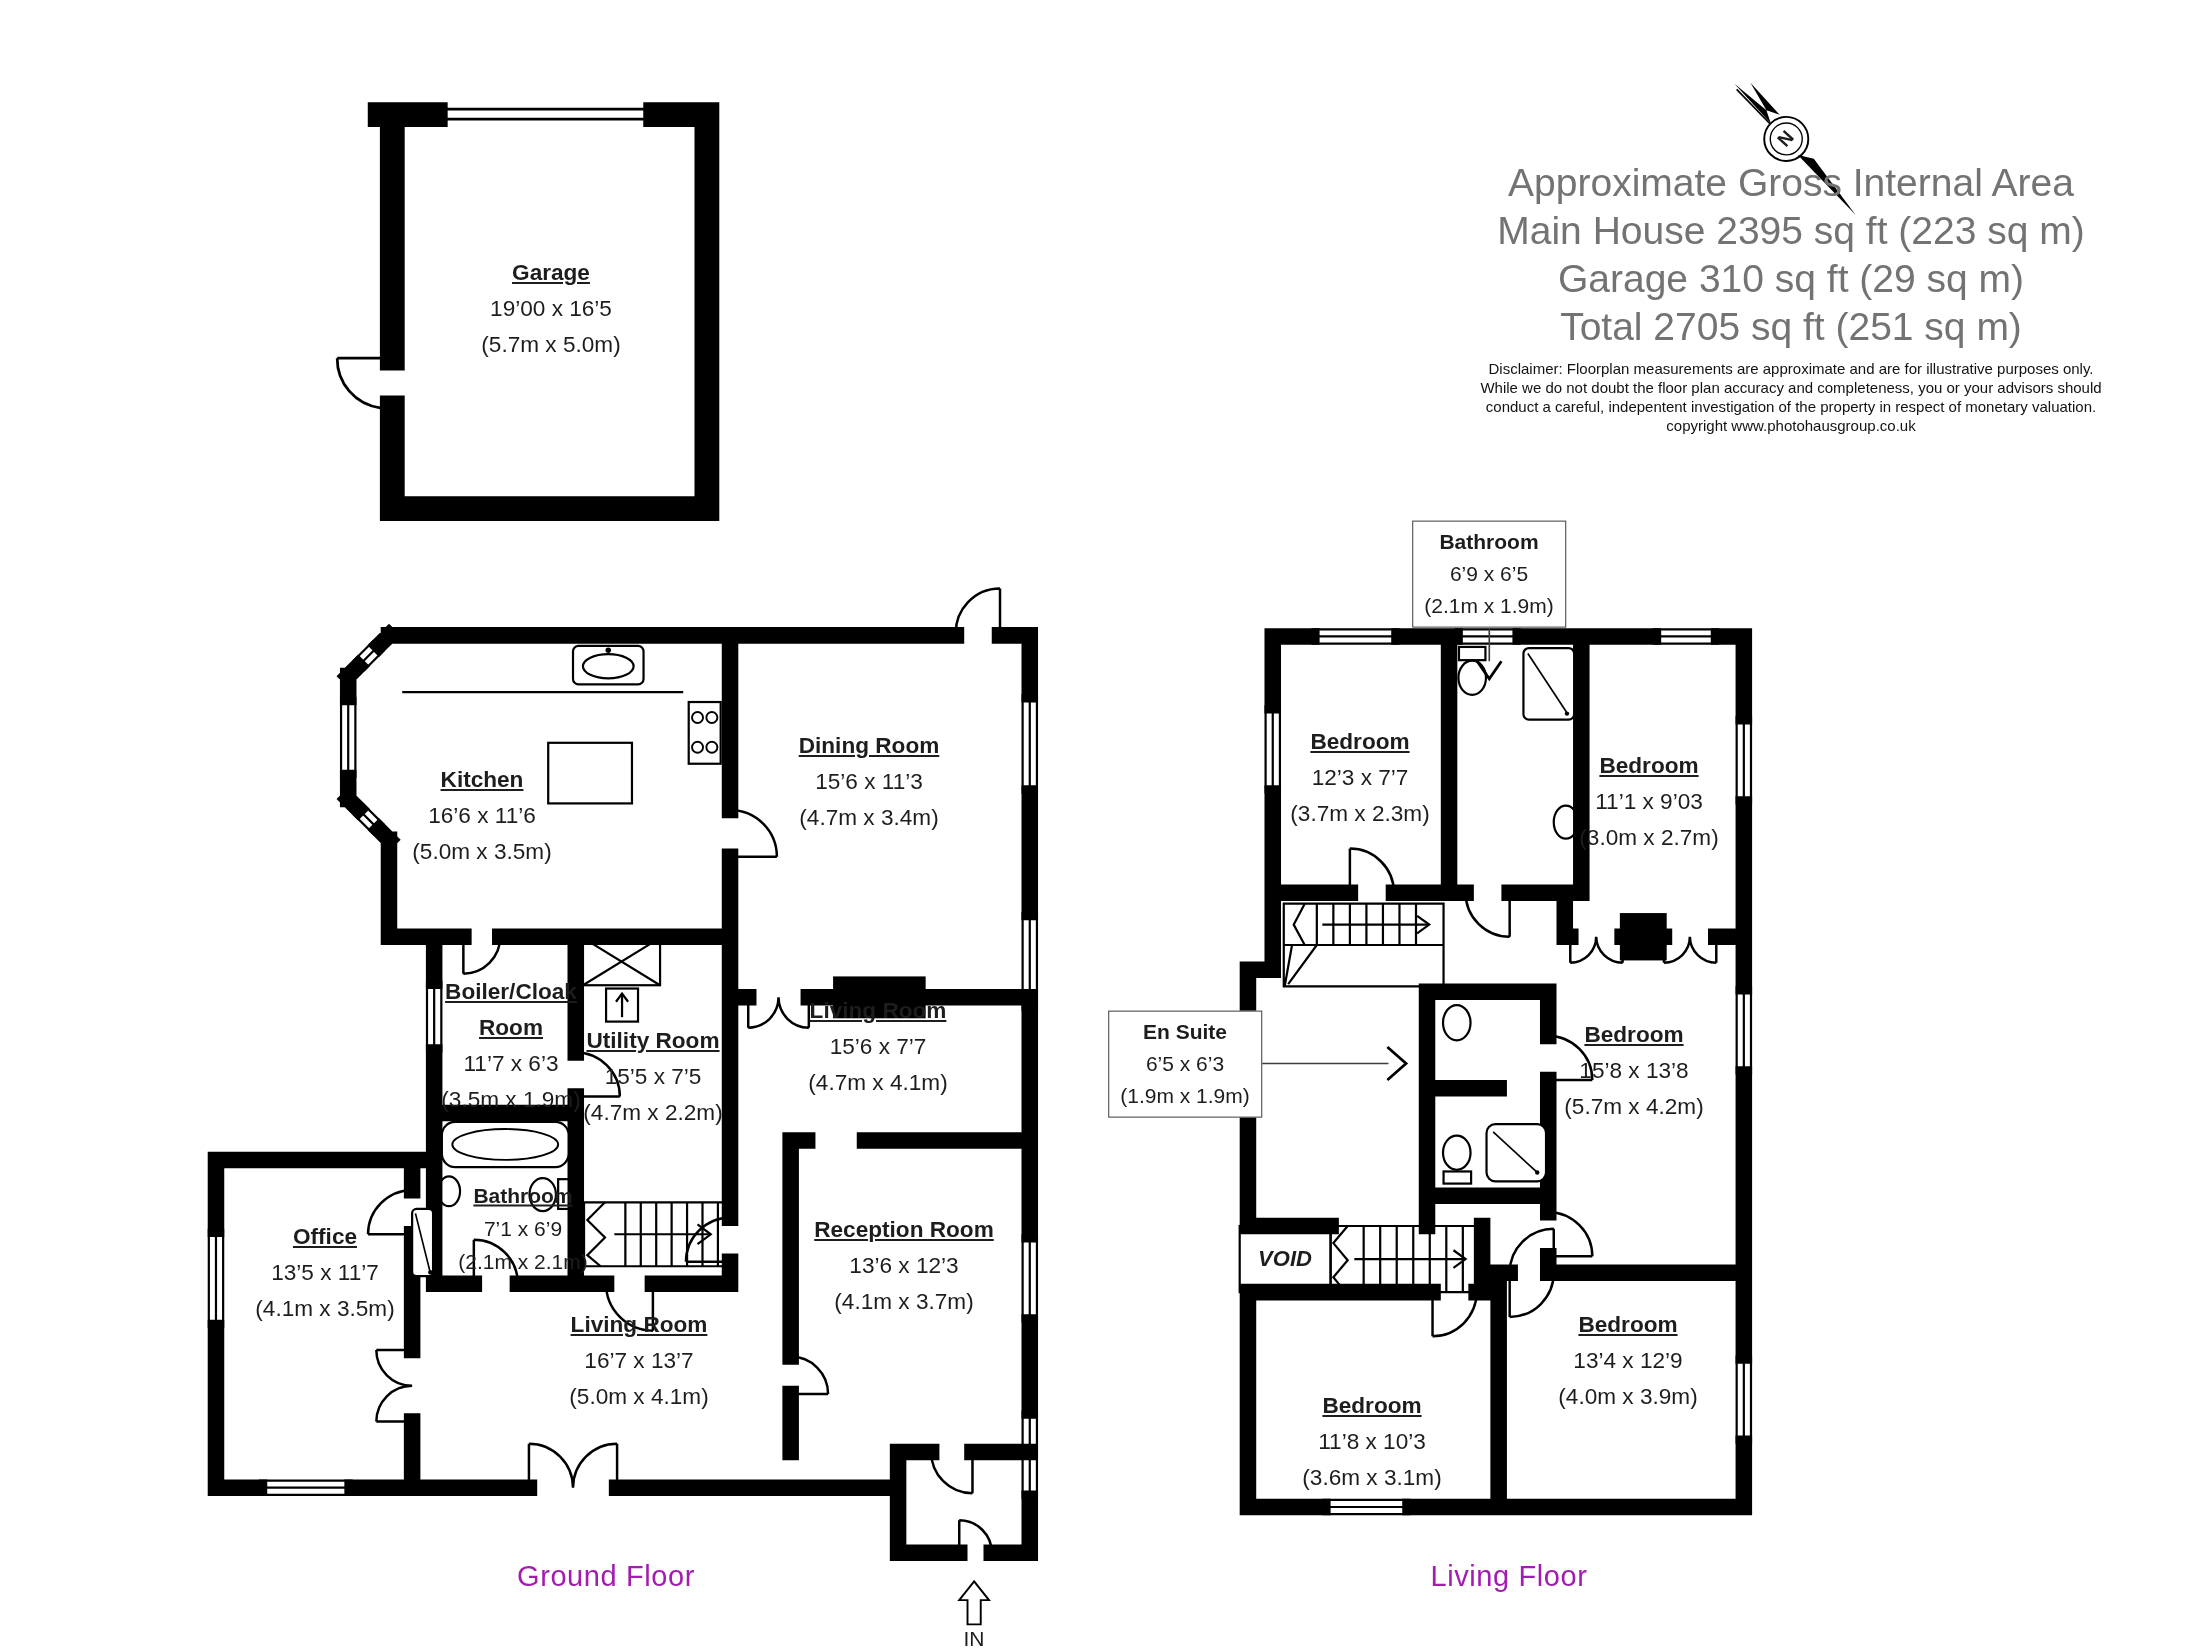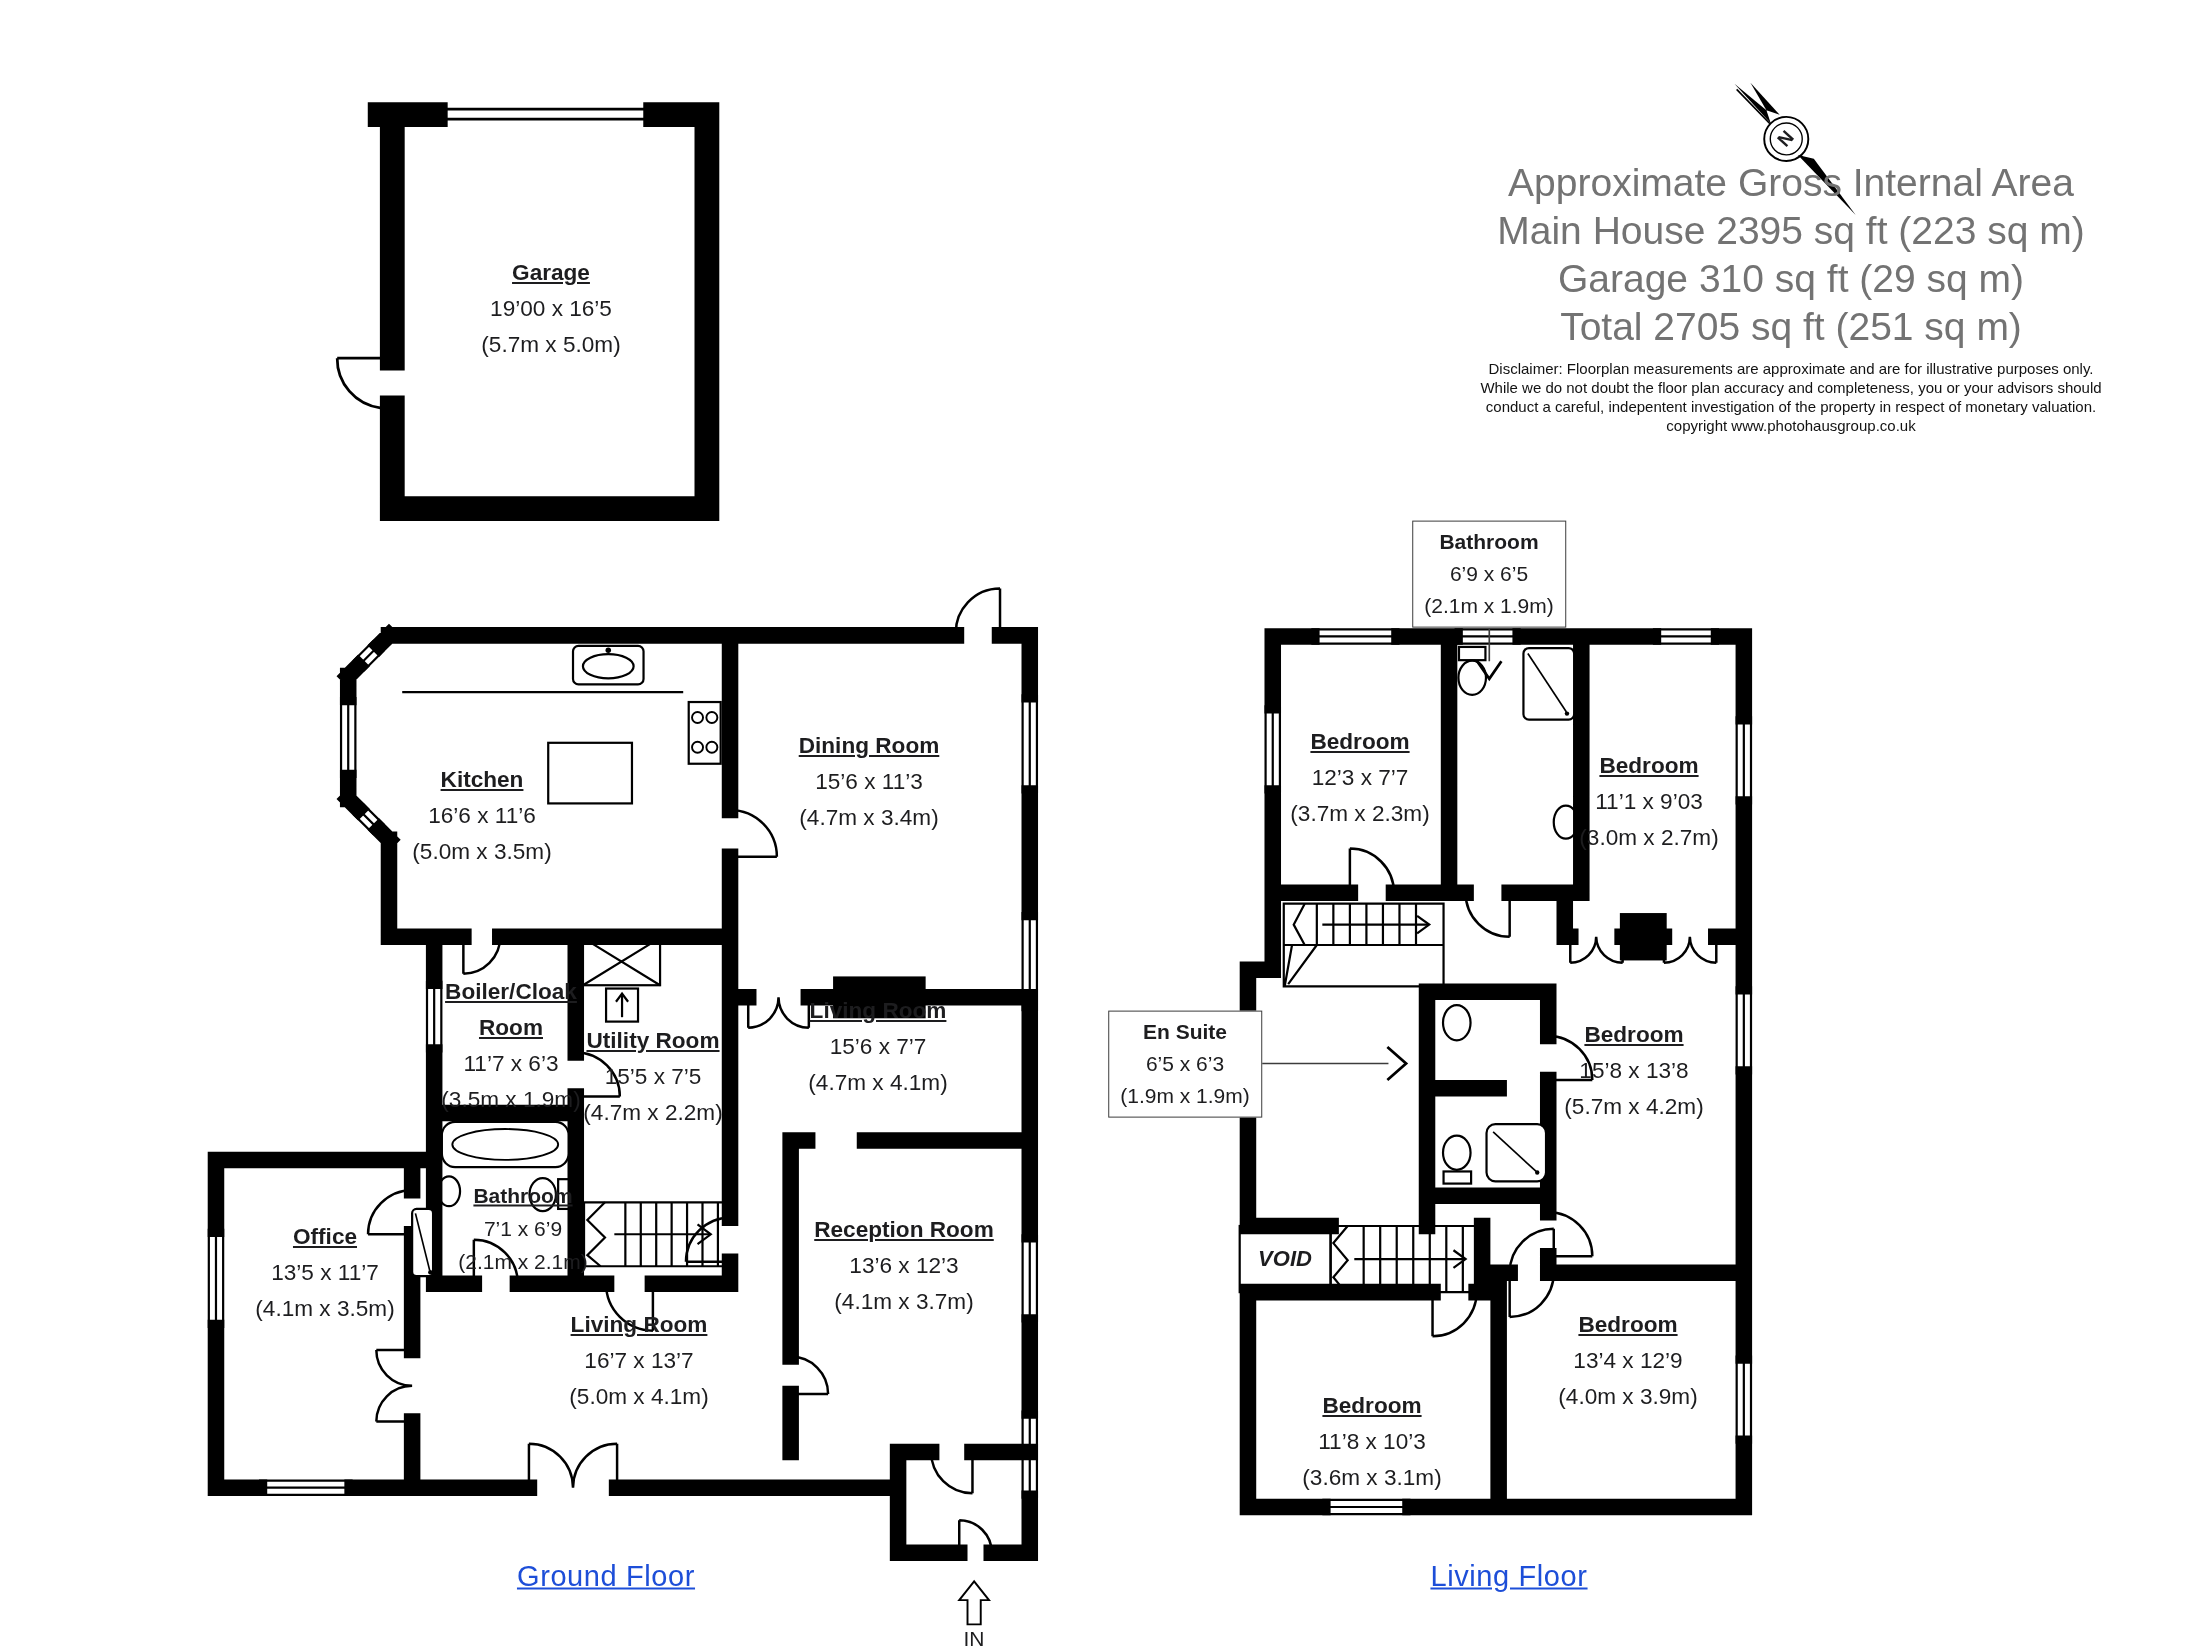--- a/index.html
+++ b/index.html
@@ -6,21 +6,21 @@
   .canvas{position:relative;width:2205px;height:1652px;background:#ffffff;overflow:hidden;
           font-family:"Liberation Sans",sans-serif;color:#1d1d1f;}
   .plan-svg{position:absolute;left:0;top:0;}
   .lbl{position:absolute;transform:translate(-50%,-50%);text-align:center;}
   .room{font-size:22.6px;line-height:36px;white-space:nowrap;}
   .room .name{font-weight:700;text-decoration:underline;}
   .room.wrap{white-space:normal;width:176px;}
   .callout{border:1.7px solid #3c3c3c;background:#ffffff;padding:4.4px 11px;
            font-size:21px;line-height:32px;white-space:nowrap;}
   .callout .name{font-weight:700;}
-  .floor-label{font-size:29px;color:#1d4ed8;letter-spacing:0.6px;white-space:nowrap;text-decoration:underline;}
+  .floor-label{font-size:29px;color:#a21caf;letter-spacing:0.6px;white-space:nowrap;}
   .void-label{font-size:22px;font-weight:700;font-style:italic;}
   .in-label{font-size:21px;}
   .compass-n{font-size:19px;font-weight:700;transform:translate(-50%,-50%) rotate(-48deg);}
   .title-block{position:absolute;left:1791px;top:159px;transform:translateX(-50%);
                text-align:center;white-space:nowrap;}
   .title-line{font-size:39px;line-height:48px;color:#737373;}
   .disclaimer{margin-top:7.7px;font-size:15px;line-height:19px;color:#121212;}
 </style>
 </head>
 <body>

